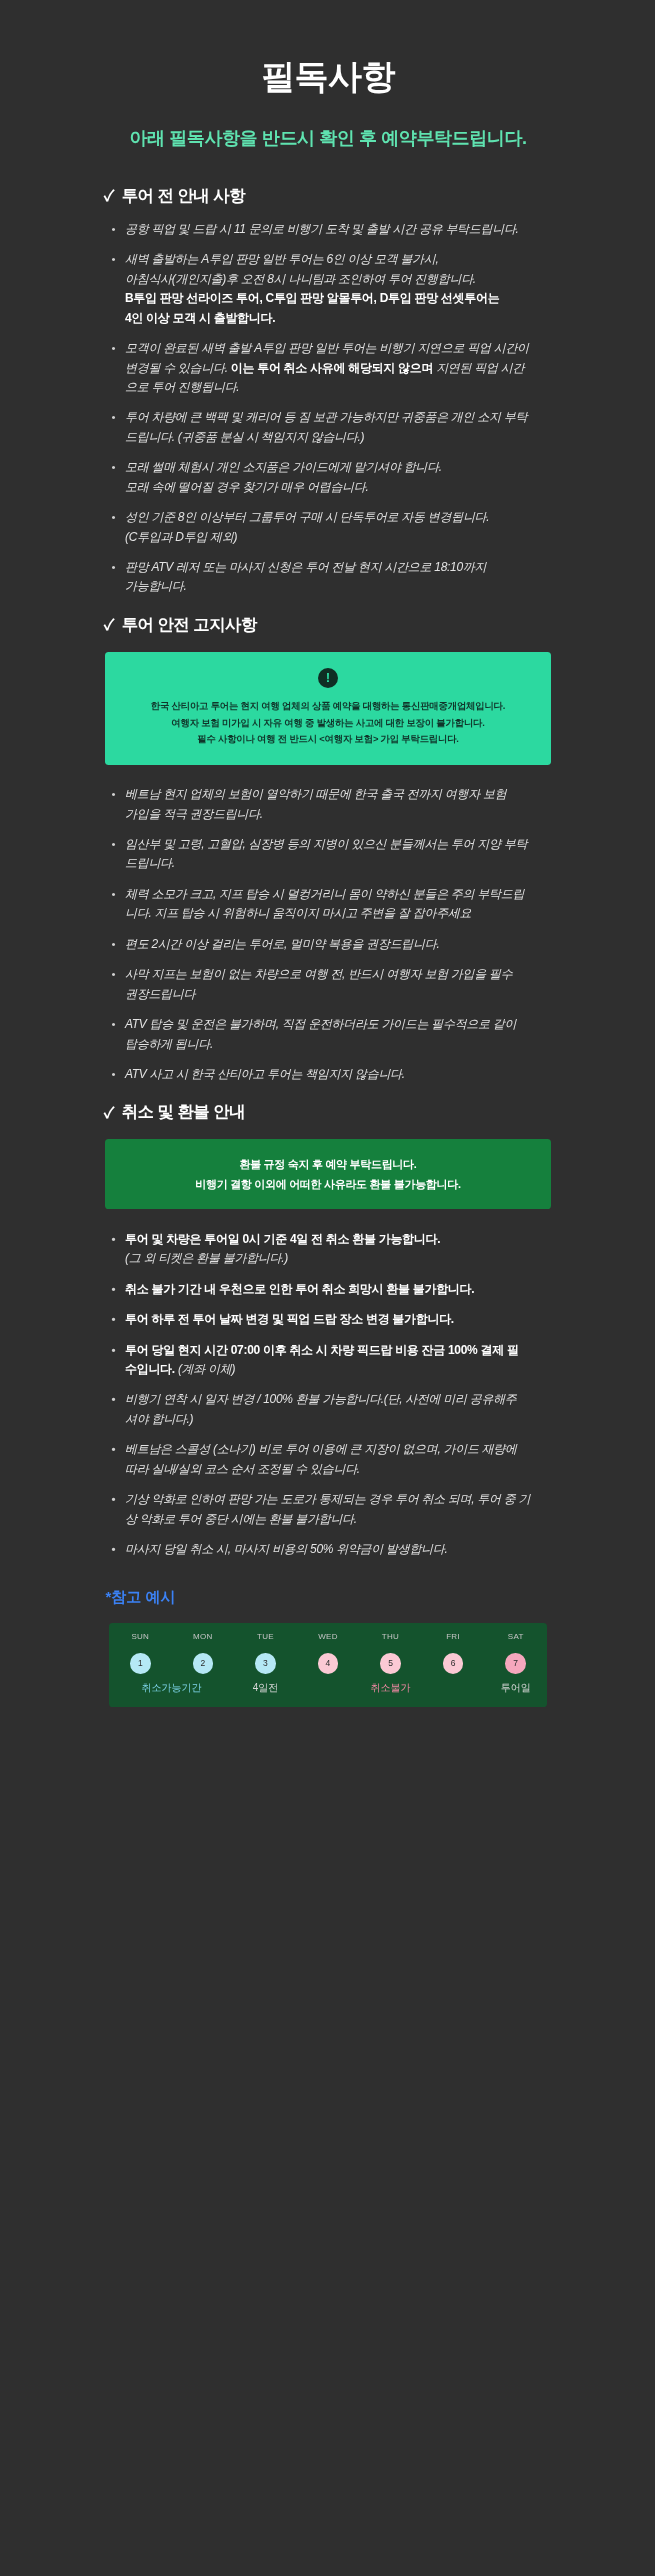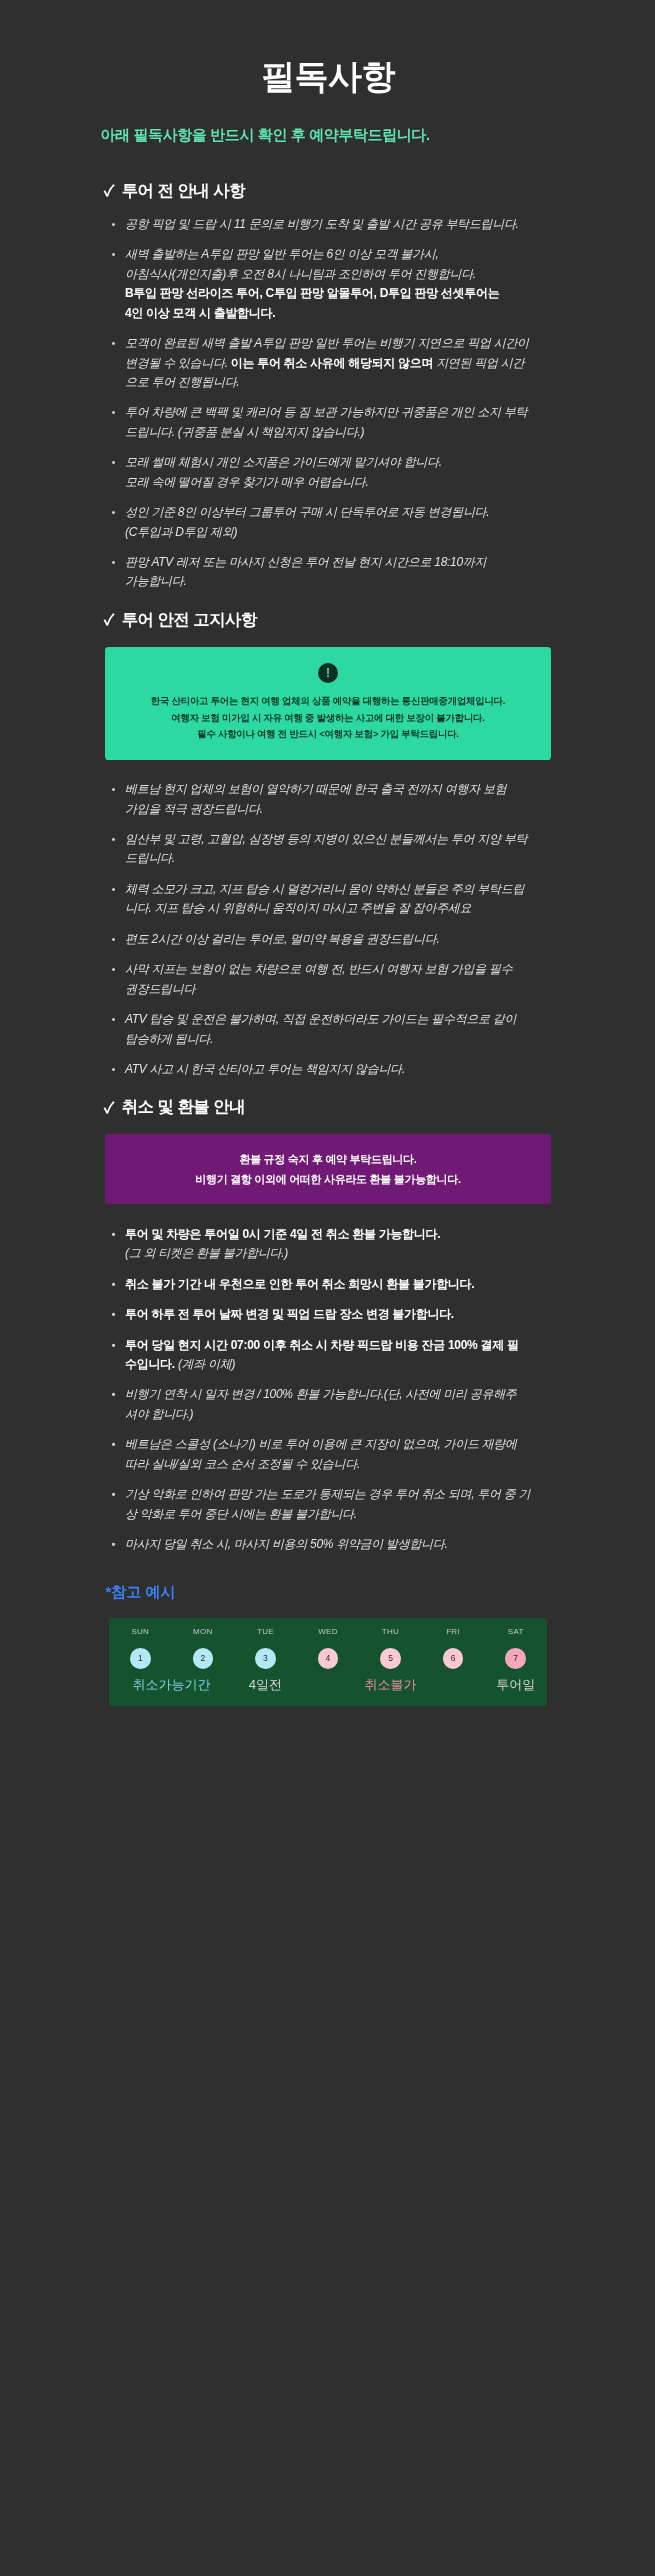--- a/index.html
+++ b/index.html
@@ -22,22 +22,22 @@
   .main-title {
     text-align: center;
     font-size: 34px;
     font-weight: bold;
     letter-spacing: -0.6px;
     margin-top: 11px;
     margin-bottom: 25.5px;
     color: #ffffff;
   }
   .subtitle {
-    text-align: left;
-    font-size: 15px;
+    text-align: center;
+    font-size: 18px;
     font-weight: bold;
     color: #5fe3b0;
     margin-bottom: 35px;
     letter-spacing: -0.4px;
   }
   .section {
     margin-bottom: 12px;
   }
   .section-head {
     display: flex;
@@ -107,21 +107,21 @@
   }
   .notice-line {
     font-size: 9.4px;
     line-height: 1.75;
     font-weight: bold;
     letter-spacing: -0.2px;
     color: #10352a;
   }
 
   .grey-box {
-    background: #701a75;
+    background: #15803d;
     border-radius: 3.6px;
     padding: 14.6px 18px;
     margin: 16px 4.9px 20.6px 4.9px;
     text-align: center;
   }
   .grey-line {
     font-size: 11px;
     font-weight: bold;
     line-height: 1.85;
     color: #ffffff;
@@ -163,21 +163,21 @@
     height: 20.6px;
     line-height: 20.6px;
     border-radius: 50%;
     font-size: 8.5px;
     color: #2b2b2b;
   }
   .d-cancel { background: #b5e8f5; }
   .d-no { background: #fbc9d4; }
   .d-tour { background: #f5a7bd; }
   .band-label {
-    font-size: 13px;
+    font-size: 10px;
     text-align: center;
     padding-top: 2.4px;
   }
   .lbl-cancel { color: #7fd5ea; }
   .lbl-no { color: #f58aa6; }
   .lbl-plain { color: #d8d8d8; }
   .cal-row-labels td { padding: 1.2px 0 6px 0; }
 </style>
 </head>
 <body>

